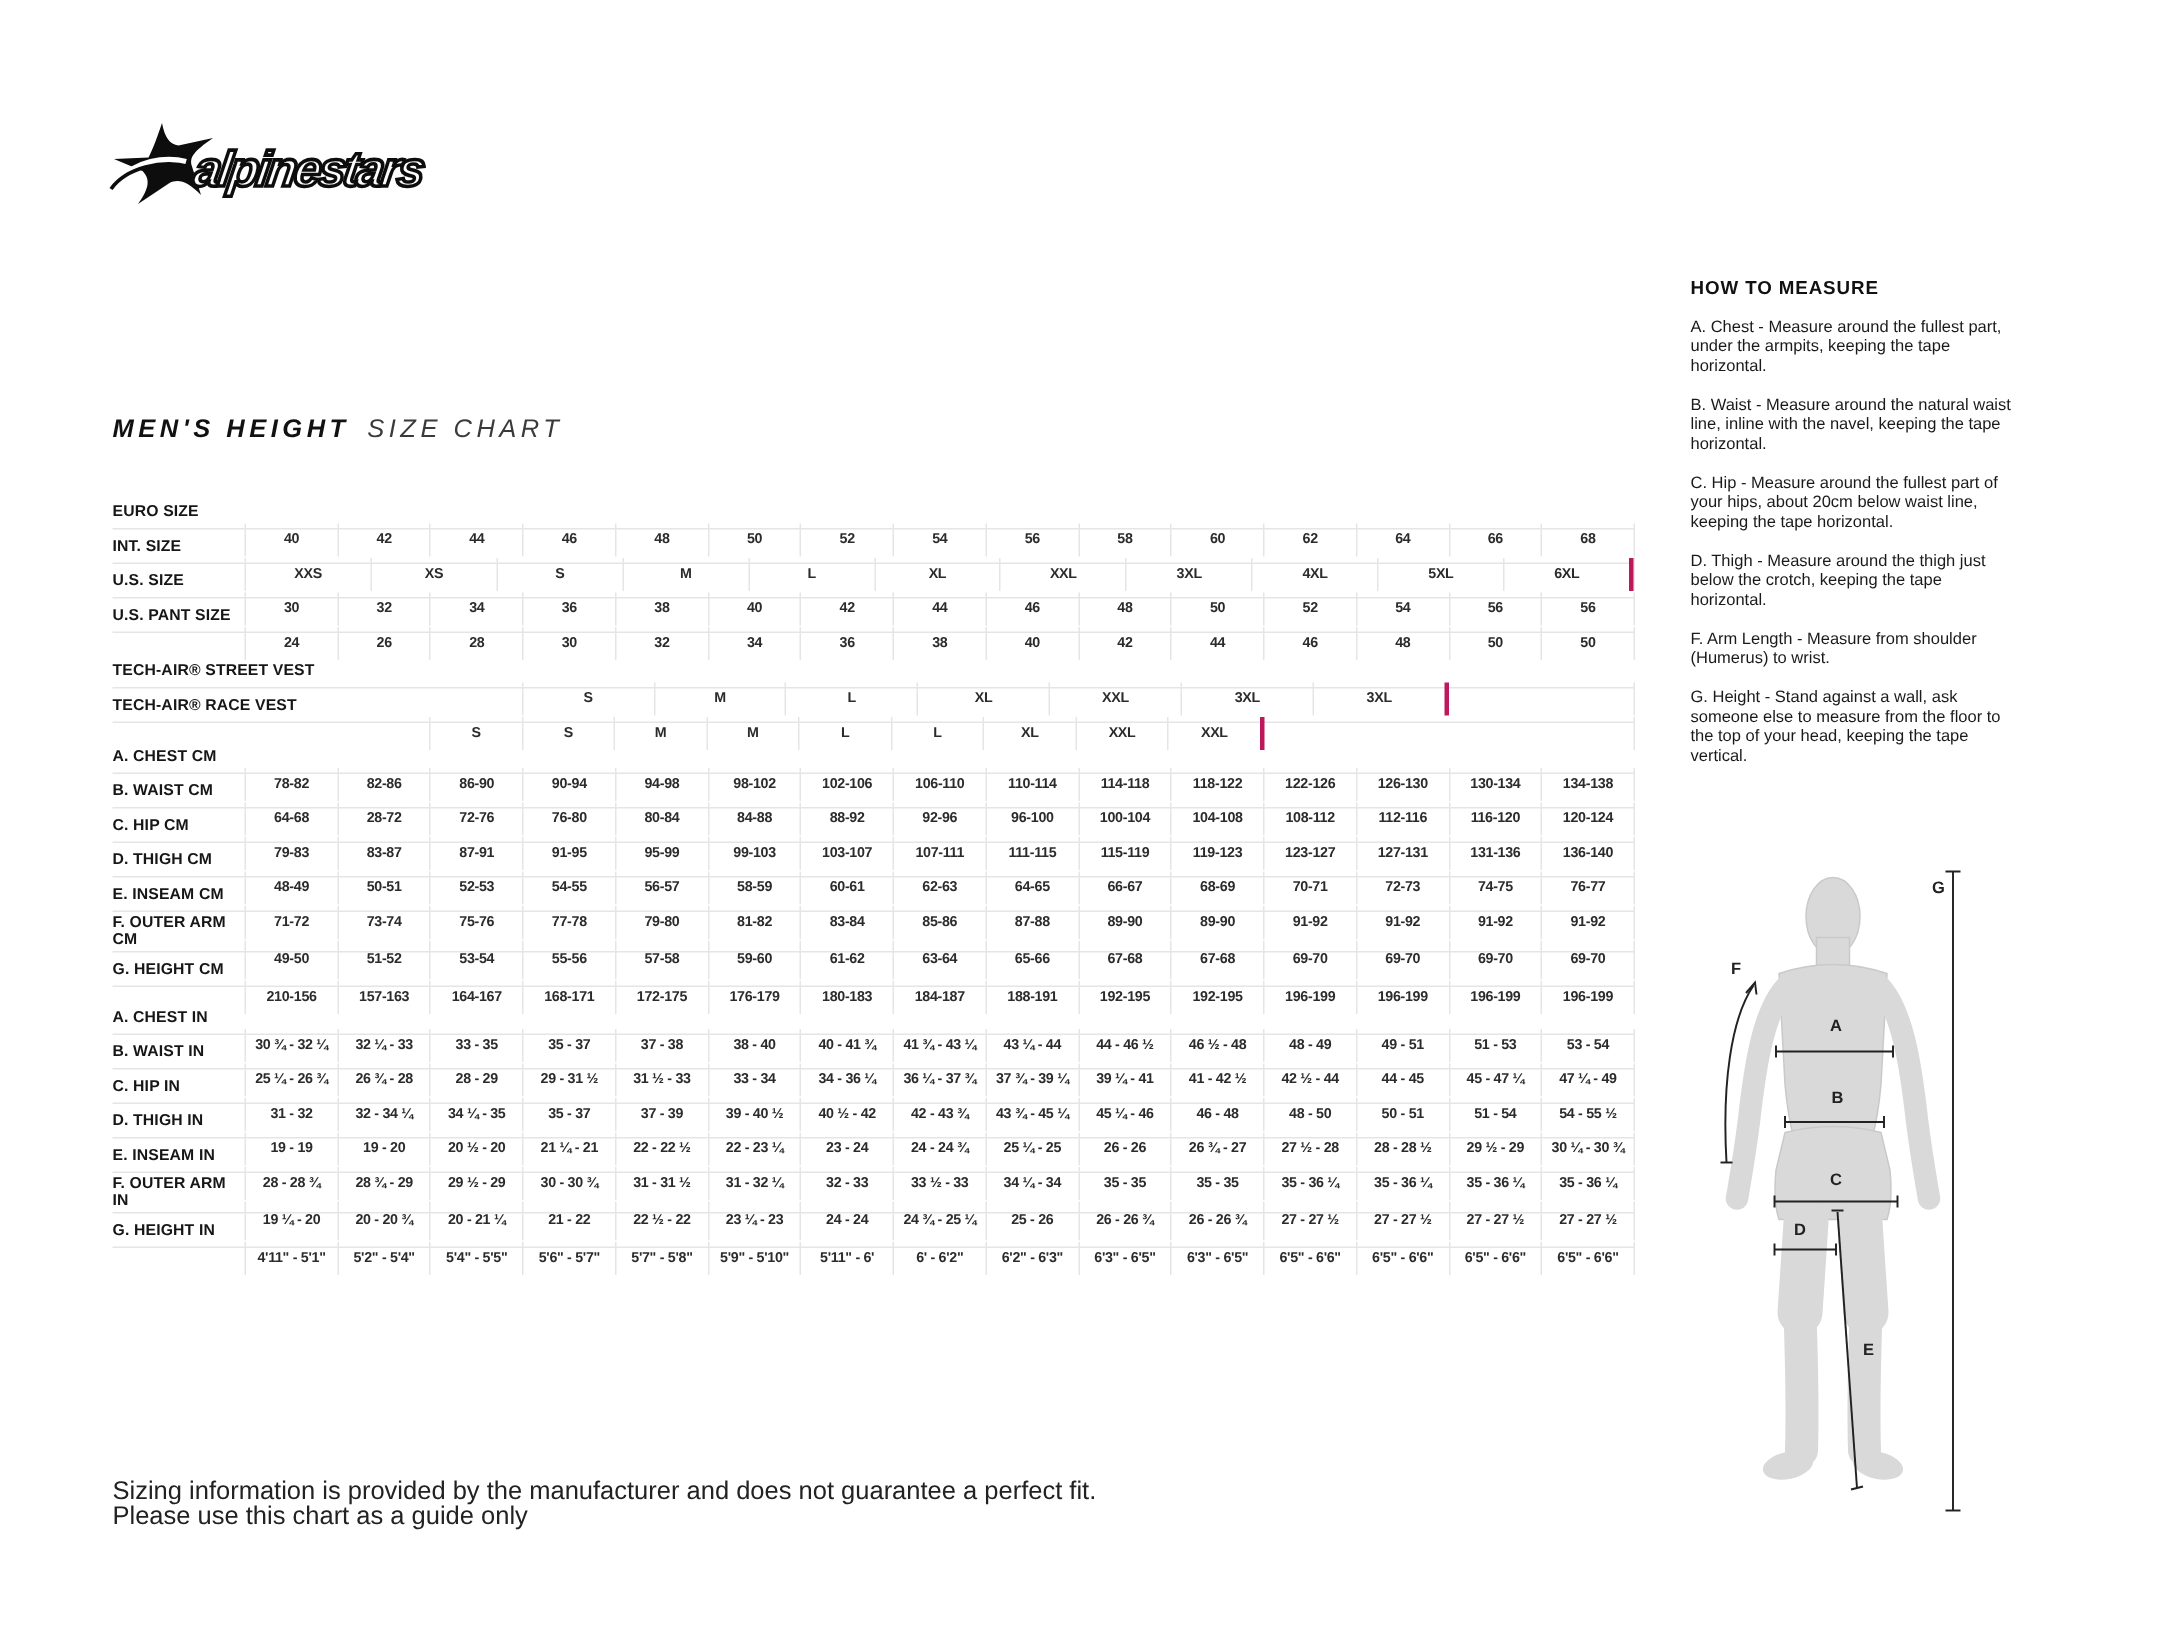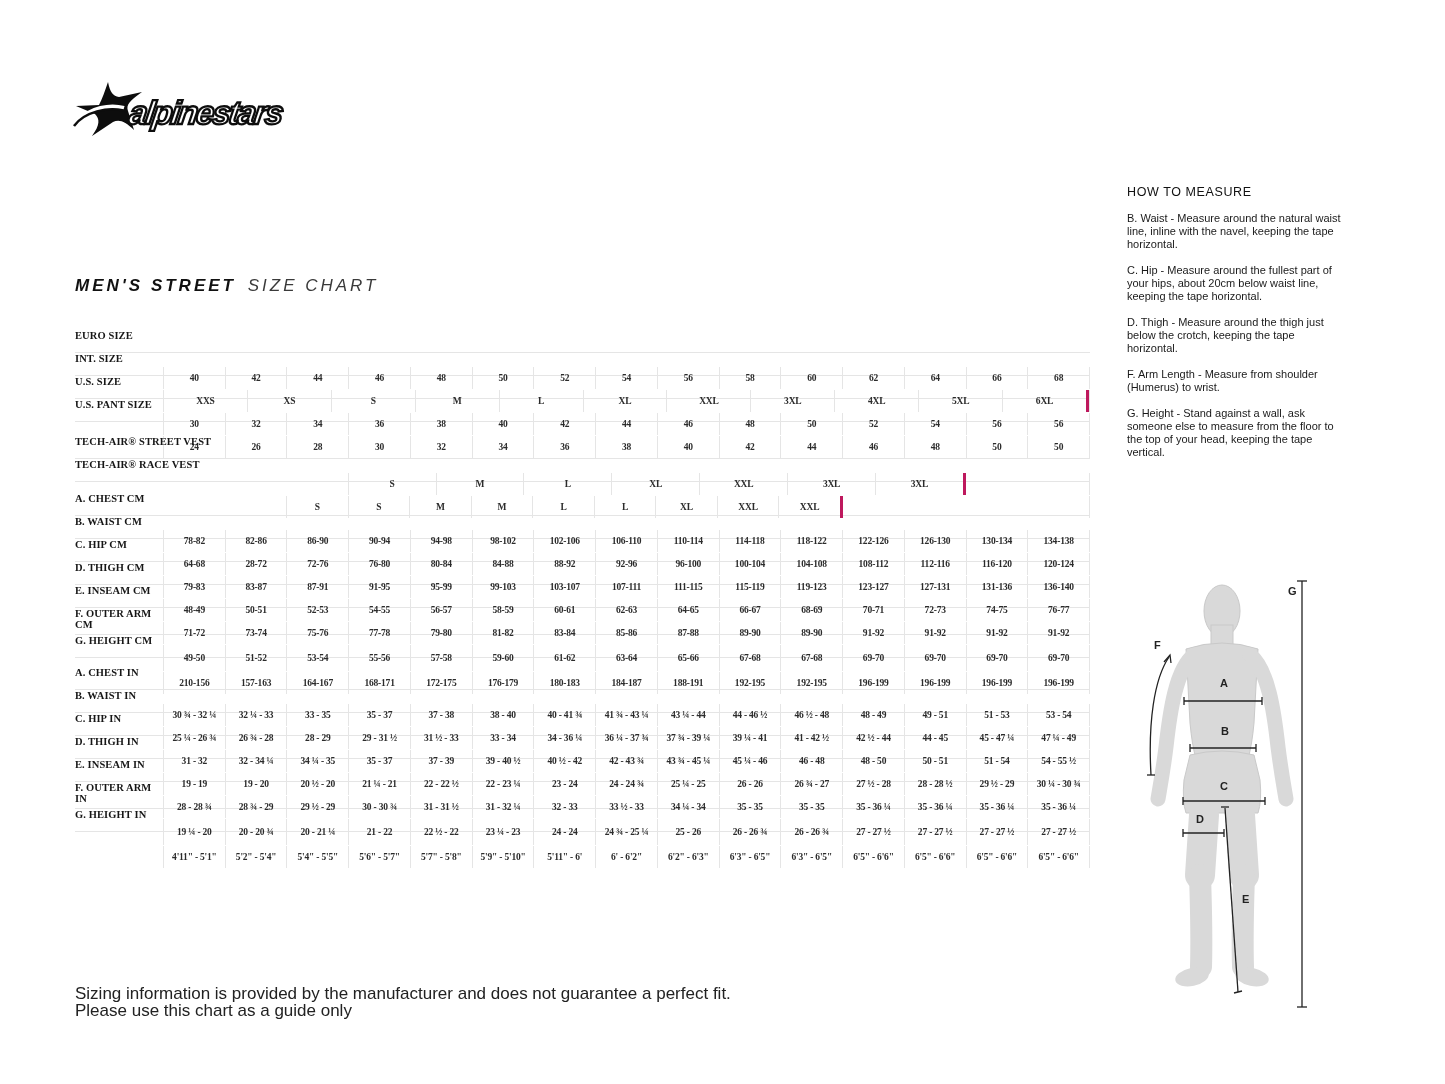--- a/index.html
+++ b/index.html
@@ -6,33 +6,33 @@
   .sheet{position:relative;width:1445px;height:1084px;background:#ffffff;overflow:hidden;
          font-family:"Liberation Sans",sans-serif;color:#1b1b1b;}
   
   .logo{position:absolute;left:72px;top:80px;}
   
   .title{position:absolute;left:75px;top:276px;font-size:17px;font-style:italic;letter-spacing:3px;white-space:nowrap;}
   .title .main{font-weight:700;color:#111;}
   .title .sub{font-weight:400;color:#3a3a3a;margin-left:4px;}
   
   .size-table{position:absolute;left:75px;top:330px;width:1015px;}
-  .t-row{display:flex;align-items:flex-start;border-bottom:1px solid #e5e5e5;height:22px;font-family:Liberation Serif, serif;}
+  .t-row{display:flex;align-items:center;border-bottom:1px solid #e5e5e5;height:22px;}
   .t-row.tall{height:26px;}
   .t-label{width:88px;flex:none;font-weight:700;font-size:10.5px;line-height:11px;color:#161616;letter-spacing:.1px;}
   .t-label.nw{white-space:nowrap;}
   .t-cells{flex:1;display:flex;height:100%;align-items:stretch;border-right:1px solid #e5e5e5;margin-top:37px;}
   .t-wrap{display:flex;align-items:stretch;border-right:3px solid #be185d;}
   .t-sp{height:100%;}
   .t-cell{flex:1;display:flex;align-items:center;justify-content:center;height:100%;
           border-left:1px solid #e5e5e5;font-weight:700;font-size:9.5px;color:#2b2b2b;
           white-space:nowrap;letter-spacing:-.2px;}
   
   .htm-panel{position:absolute;left:1127px;top:185px;width:214px;}
-  .htm-heading{font-weight:400;font-size:12.5px;letter-spacing:.6px;margin-bottom:13px;color:#111;}
+  .htm-heading{font-weight:700;font-size:12.5px;letter-spacing:.6px;margin-bottom:13px;color:#111;}
   .htm-item{font-size:11px;line-height:13px;margin-bottom:13px;color:#1a1a1a;}
   
   .figure{position:absolute;left:1140px;top:575px;}
   .figure text{font-family:"Liberation Sans",sans-serif;font-size:11px;font-weight:700;fill:#222;}
   
   .footer{position:absolute;left:75px;top:985px;font-size:17px;line-height:17px;color:#222;}
 </style>
 </head>
 <body>
 
@@ -43,21 +43,21 @@
       <g>
         <path d="M36,2 C38,12 41,16 47,17 L70,12 C57,21 54,25 56,31 L62,50 C53,41 47,39 41,42 L20,56 C28,45 28,39 23,34 L4,26 L27,25 C30,19 33,11 36,2 Z" fill="#0d0d0d"></path>
         <path d="M8,40 C18,28 38,24 52,28" stroke="#ffffff" stroke-width="4" fill="none"></path>
         <path d="M2,46 C12,32 36,26 54,31" stroke="#0d0d0d" stroke-width="2.5" fill="none"></path>
       </g>
       <text x="62" y="44" transform="skewX(-8)" font-family="Liberation Sans, sans-serif" font-size="33" font-weight="700" font-style="italic" letter-spacing="-2" fill="#ffffff" stroke="#0d0d0d" stroke-width="2.4">alpinestars</text>
     </svg>
   </div>
 
   <div class="title">
-    <span class="main">MEN'S STREET</span>
+    <span class="main">MEN'S HEIGHT</span>
     <span class="sub">SIZE CHART</span>
   </div>
 
   <div class="size-table">
       <div class="t-row">
         <div class="t-label">EURO SIZE</div>
         <div class="t-cells">
           <div class="t-cell">40</div>
           <div class="t-cell">42</div>
           <div class="t-cell">44</div>
@@ -445,20 +445,21 @@
           <div class="t-cell">6'5" - 6'6"</div>
           <div class="t-cell">6'5" - 6'6"</div>
           <div class="t-cell">6'5" - 6'6"</div>
         </div>
       </div>
     </div>
 
   <div class="htm-panel">
     <div class="htm-heading">HOW TO MEASURE</div>
     <div id="htm-list">
+        <div class="htm-item">A. Chest - Measure around the fullest part, under the armpits, keeping the tape horizontal.</div>
         <div class="htm-item">B. Waist - Measure around the natural waist line, inline with the navel, keeping the tape horizontal.</div>
         <div class="htm-item">C. Hip - Measure around the fullest part of your hips, about 20cm below waist line, keeping the tape horizontal.</div>
         <div class="htm-item">D. Thigh - Measure around the thigh just below the crotch, keeping the tape horizontal.</div>
         <div class="htm-item">F. Arm Length - Measure from shoulder (Humerus) to wrist.</div>
         <div class="htm-item">G. Height - Stand against a wall, ask someone else to measure from the floor to the top of your head, keeping the tape vertical.</div>
       </div>
   </div>
 
   <div class="figure">
     <svg width="305" height="450" viewBox="0 0 305 450">

